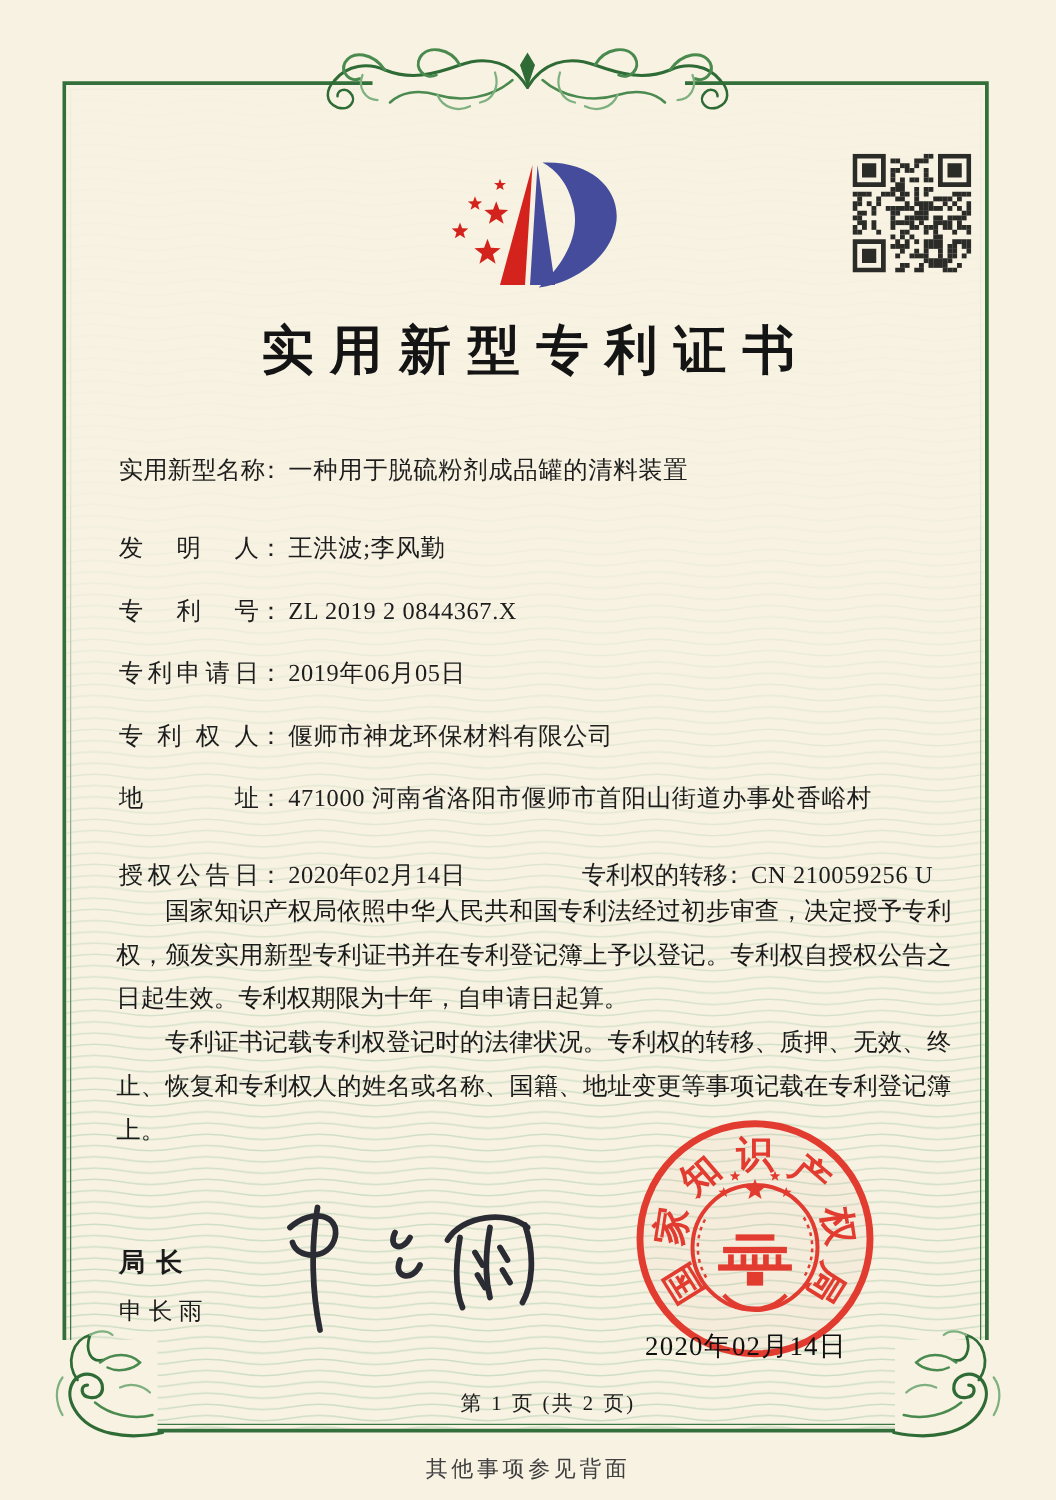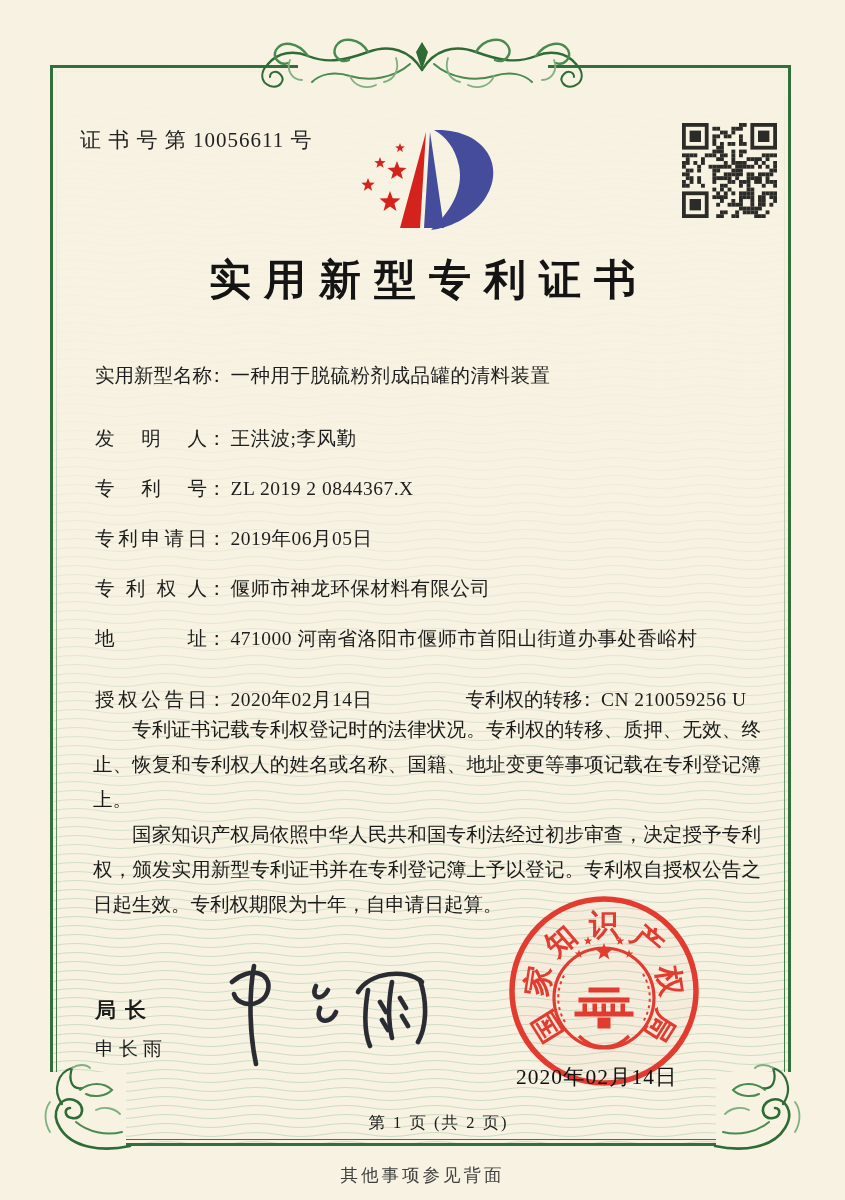--- a/index.html
+++ b/index.html
@@ -104,21 +104,20 @@
       <path d="M40,60 C52,70 70,74 86,70" stroke="#4a8a4f" stroke-width="2"></path>
       <path d="M44,28 C54,20 68,20 76,28 C70,34 58,36 50,32" stroke="#4a8a4f" stroke-width="2"></path>
       <path d="M14,70 C8,60 8,48 14,40" stroke="#7fb07f" stroke-width="1.8"></path>
       <path d="M60,48 C68,44 78,46 84,52" stroke="#7fb07f" stroke-width="1.8"></path>
       <path d="M36,6 C42,2 50,2 54,6" stroke="#7fb07f" stroke-width="1.8"></path>
     </g>
   </svg>
 
   <div id="content">
 
-    <div id="cert-no" class="abs">证 书 号 第 10056611 号</div>
 
     <svg id="logo" class="abs" viewBox="0 0 170 122" aria-hidden="true">
       <path d="M96,8 C146,6 170,44 146,78 C132,97 110,106 93,108 C112,90 126,68 121,44 C117,25 107,14 96,8 Z" fill="#454c9c"></path>
       <path d="M88,10 L62,106 L82,106 Z" fill="#d4231c"></path>
       <path d="M92,10 L86,106 L106,106 Z" fill="#454c9c"></path>
       <g id="logo-stars" fill="#d4231c">
           <polygon points="62.00,21.00 63.23,24.30 66.76,24.45 64.00,26.65 64.94,30.05 62.00,28.10 59.06,30.05 60.00,26.65 57.24,24.45 60.77,24.30"></polygon>
           <polygon points="42.00,35.00 43.48,38.96 47.71,39.15 44.40,41.78 45.53,45.85 42.00,43.52 38.47,45.85 39.60,41.78 36.29,39.15 40.52,38.96"></polygon>
           <polygon points="59.00,39.00 61.47,45.60 68.51,45.91 62.99,50.30 64.88,57.09 59.00,53.20 53.12,57.09 55.01,50.30 49.49,45.91 56.53,45.60"></polygon>
           <polygon points="30.00,56.00 31.73,60.62 36.66,60.84 32.80,63.91 34.11,68.66 30.00,65.94 25.89,68.66 27.20,63.91 23.34,60.84 28.27,60.62"></polygon>
@@ -367,22 +366,22 @@
     </div>
     <div class="frow abs" style="top:625px;">
       <span class="flabel">地址</span><span class="fcolon">：</span><span class="fvalue">471000 河南省洛阳市偃师市首阳山街道办事处香峪村</span>
     </div>
     <div class="frow abs" style="top:686px;">
       <span><span class="flabel">授权公告日</span><span class="fcolon">：</span><span class="fvalue">2020年02月14日</span></span>
       <span class="grant2"><span class="flabel">专利权的转移</span><span class="fcolon">：</span><span class="fvalue">CN 210059256 U</span></span>
     </div>
 
     <div id="paras" class="abs">
+      <p>国家知识产权局依照中华人民共和国专利法经过初步审查，决定授予专利权，颁发实用新型专利证书并在专利登记簿上予以登记。专利权自授权公告之日起生效。专利权期限为十年，自申请日起算。</p>
       <p>专利证书记载专利权登记时的法律状况。专利权的转移、质押、无效、终止、恢复和专利权人的姓名或名称、国籍、地址变更等事项记载在专利登记簿上。</p>
-      <p>国家知识产权局依照中华人民共和国专利法经过初步审查，决定授予专利权，颁发实用新型专利证书并在专利登记簿上予以登记。专利权自授权公告之日起生效。专利权期限为十年，自申请日起算。</p>
     </div>
 
     <div id="officer-title" class="abs">局长</div>
     <div id="officer-name" class="abs">申长雨</div>
 
     <svg id="signature" class="abs" viewBox="0 0 250 118" aria-hidden="true">
       <g fill="none" stroke="#2b2b33" stroke-width="4.6" stroke-linecap="round" stroke-linejoin="round">
         <path d="M44,14 C40,36 38,74 46,112"></path>
         <path d="M22,30 C40,14 62,20 58,38 C54,56 28,56 24,42"></path>
         <path d="M106,34 C100,46 112,50 118,38"></path>

